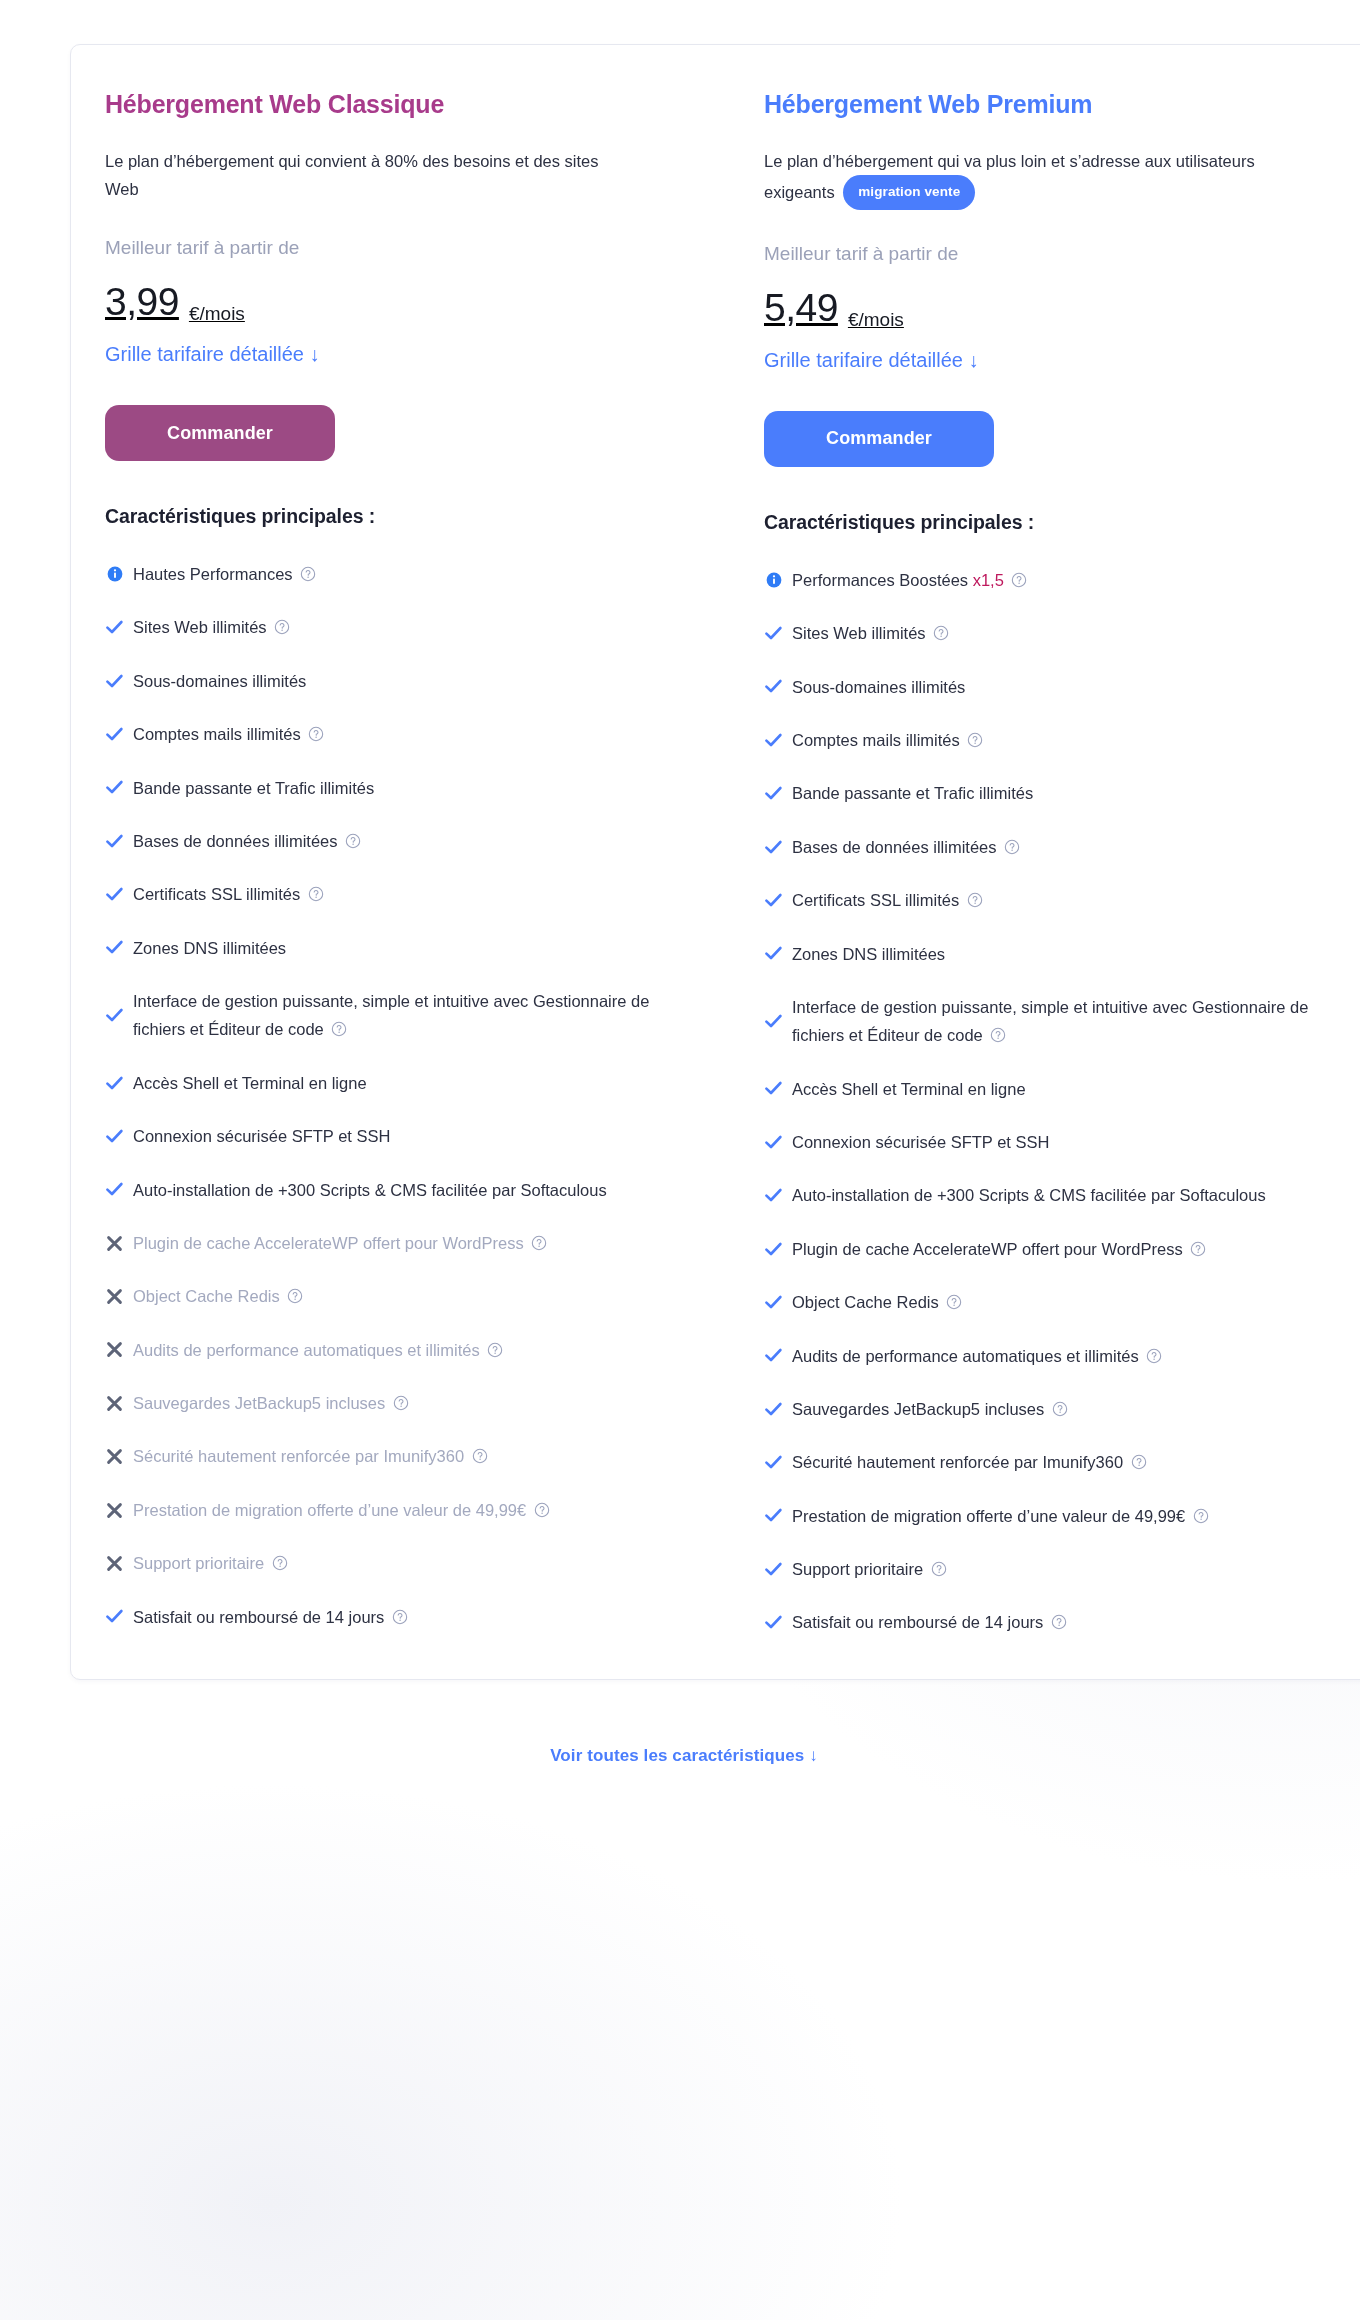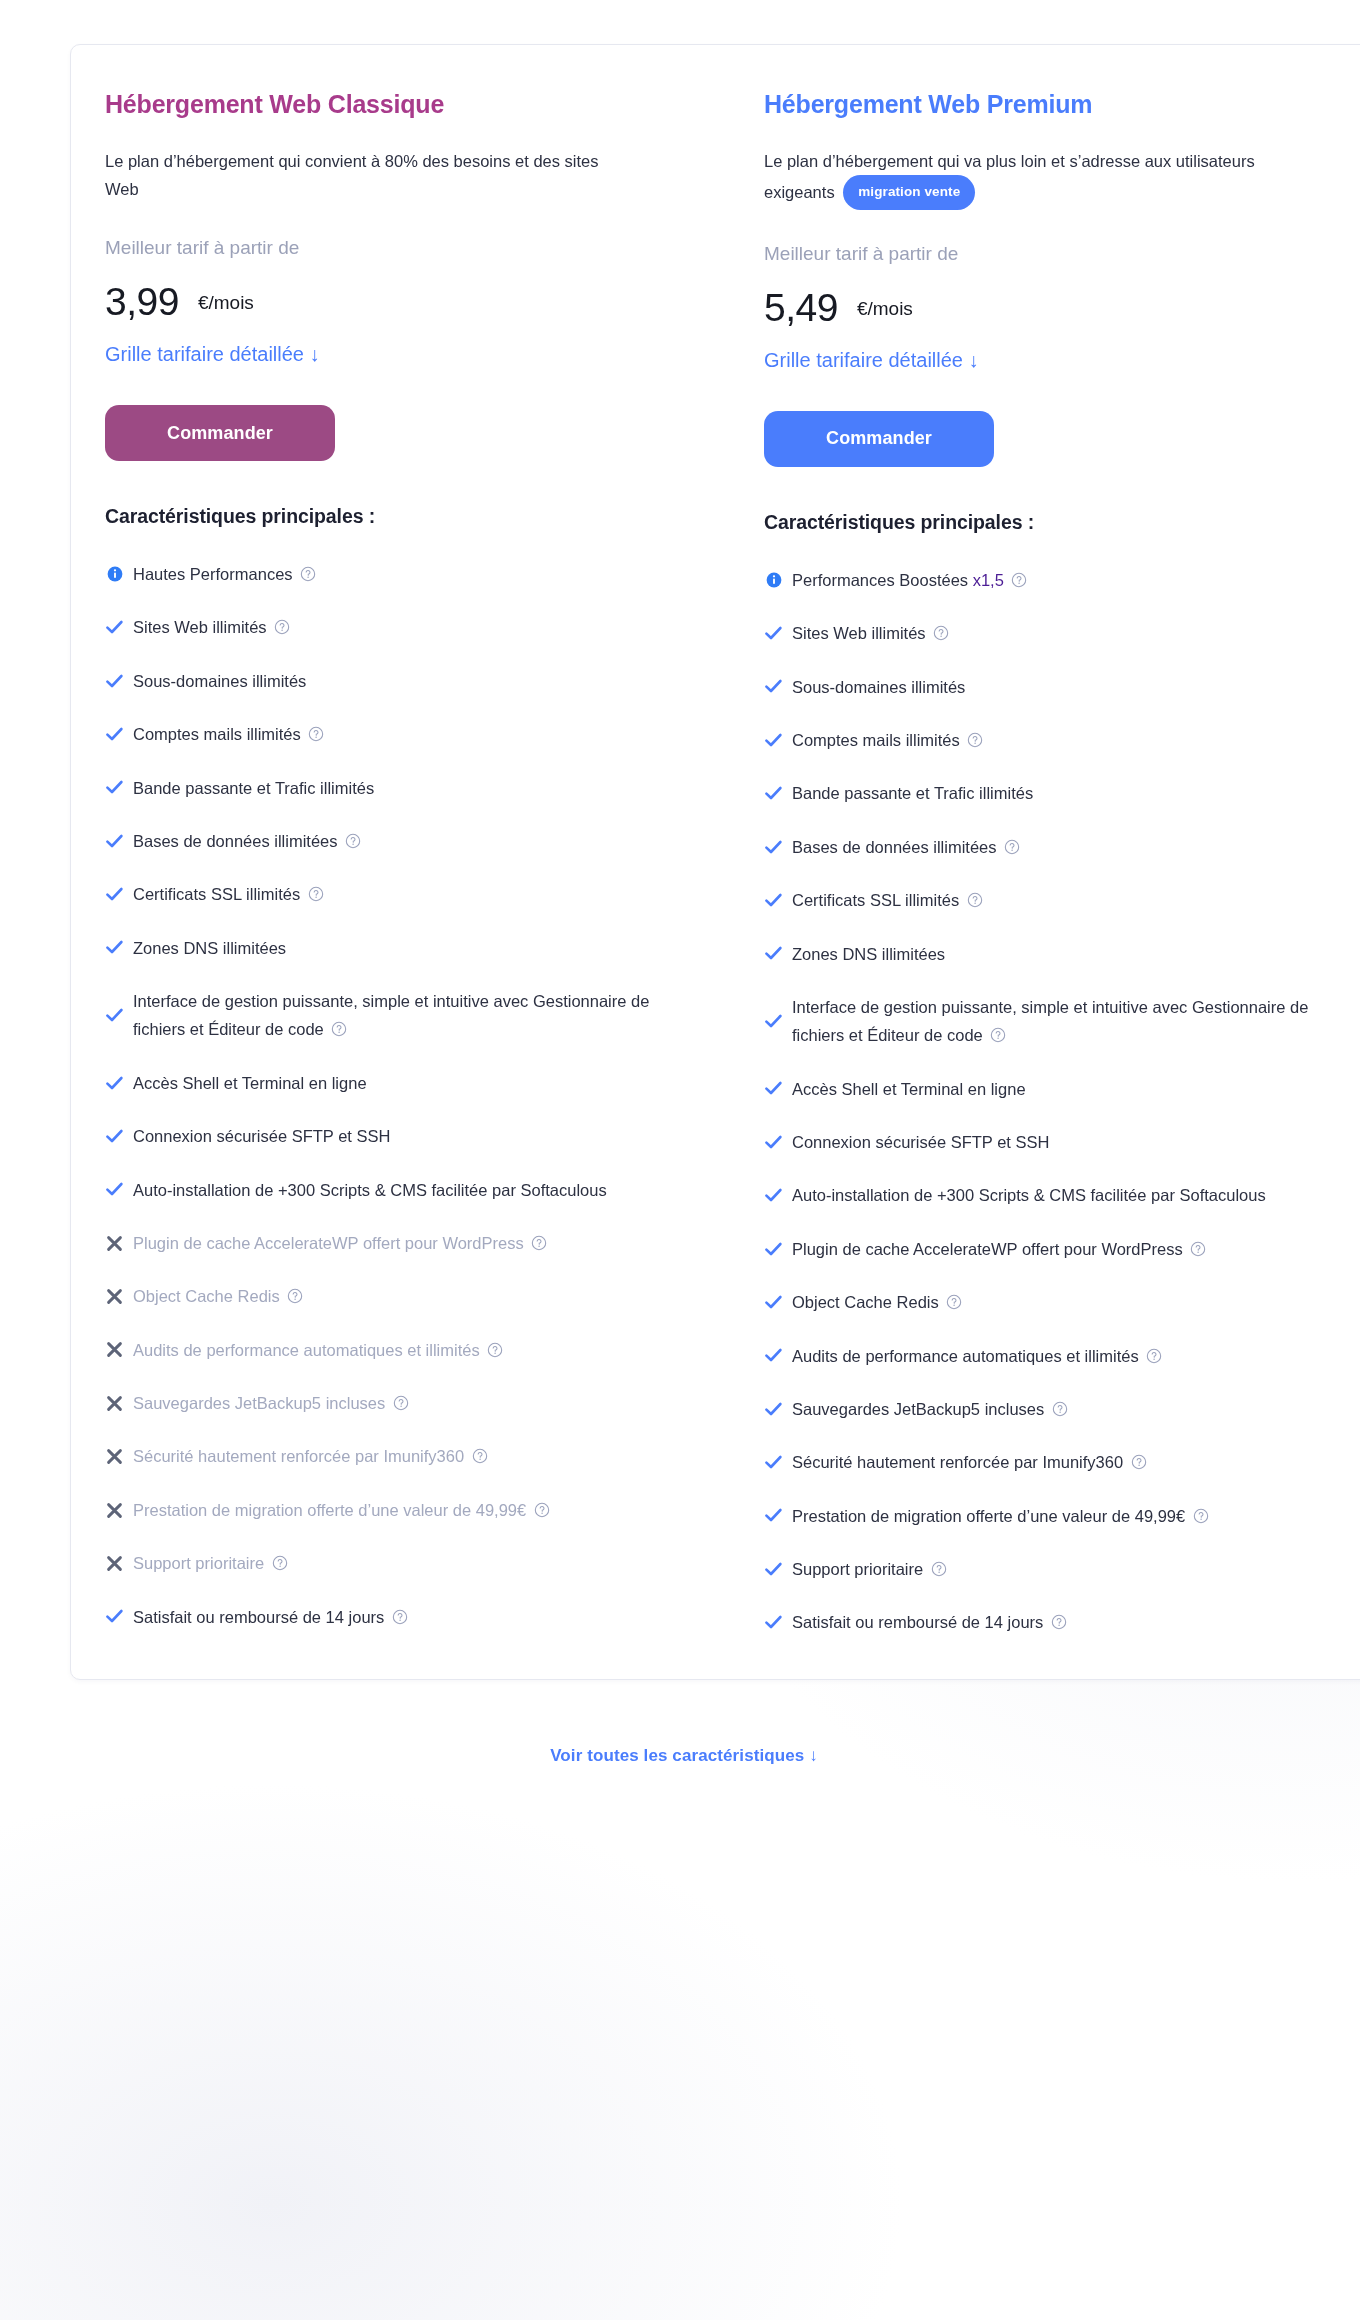--- a/index.html
+++ b/index.html
@@ -80,23 +80,24 @@
 
   .tarif-label {
     font-size: 19px;
     color: #9ba1b8;
     margin: 0 0 18px 0;
     line-height: 1.5;
   }
 
   .price-row {
     display: flex;
-    align-items: center;
-    gap: 19px;
+    align-items: flex-end;
+    gap: 10px;
     margin: 0 0 2px 0;
+    text-decoration: underline;
   }
   .price-amount {
     font-size: 39px;
     font-weight: 400;
     color: #171a23;
     letter-spacing: -0.5px;
     line-height: 1.15;
   }
   .price-unit {
     font-size: 19px;
@@ -162,21 +163,21 @@
     flex: 0 0 auto;
     width: 19px;
     height: 28px;
     display: flex;
     align-items: center;
     justify-content: center;
     margin-top: 0px;
   }
   .feat-text { flex: 1 1 auto; }
 
-  .hl { color: #4c1d95; }
+  .hl { color: #be185d; }
 
   .help {
     display: inline-block;
     width: 16px; height: 16px;
     vertical-align: -2px;
     margin-left: 3px;
     cursor: pointer;
   }
 
   

